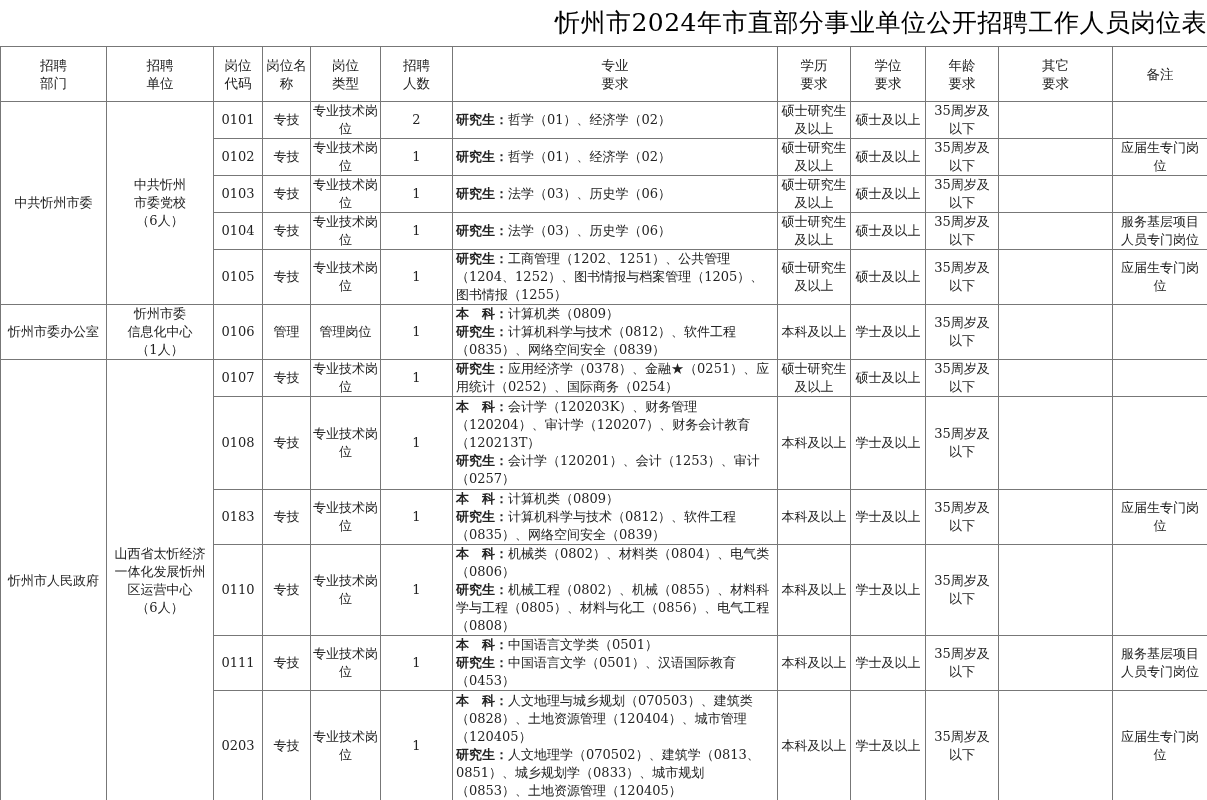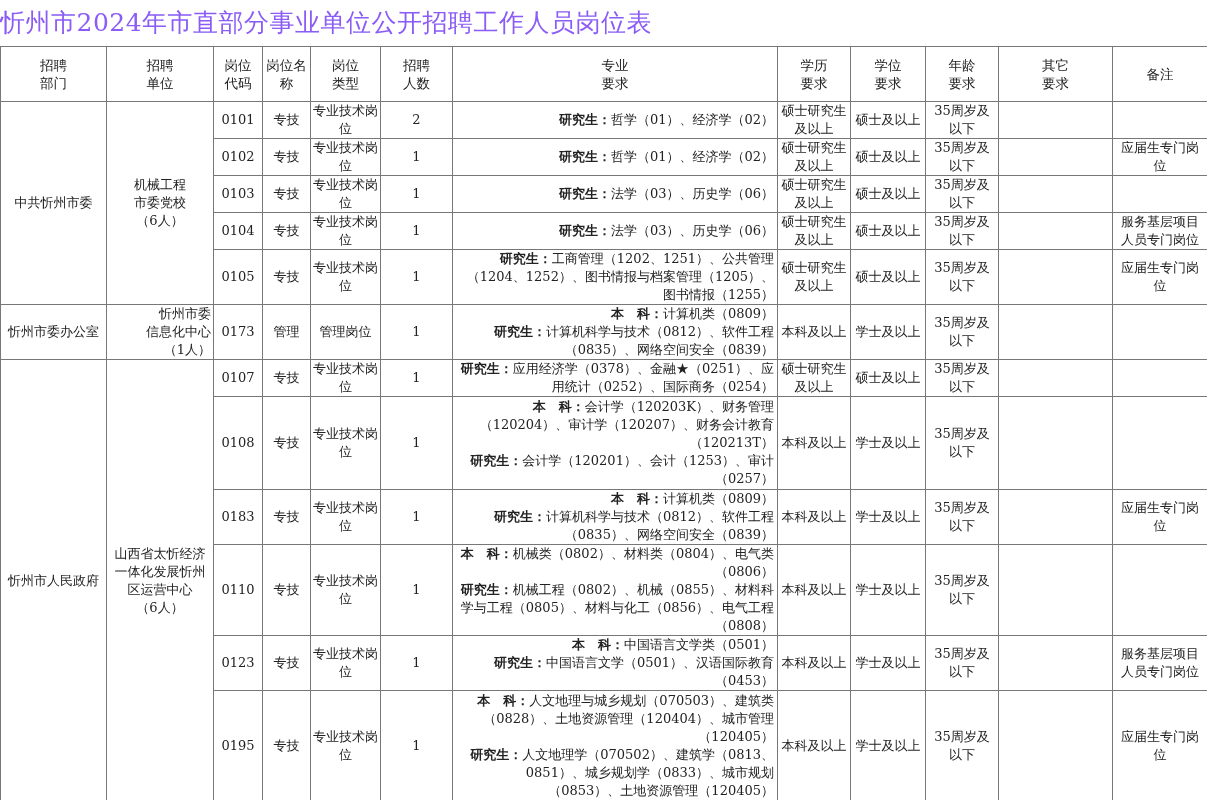--- a/index.html
+++ b/index.html
@@ -1,21 +1,21 @@
 <!DOCTYPE html>
 <html><head>
 <meta charset="utf-8">
 <style>
   html, body { margin:0; padding:0; background:#ffffff; }
   body { width:1207px; height:800px; overflow:hidden; font-family:"DejaVu Serif","Liberation Serif",serif; color:#222; }
-  .title { height:46px; line-height:46px; text-align:left; font-size:25px; letter-spacing:0.5px; color:#8b5cf6; }
+  .title { height:46px; line-height:46px; text-align:right; font-size:25px; letter-spacing:0.5px; color:#000000; }
   table { border-collapse:collapse; table-layout:fixed; width:1207px; }
   td, th { border:1px solid #777; font-weight:normal; font-size:13px; line-height:18px; padding:0 2px; vertical-align:middle; text-align:center; overflow:hidden; }
   th { font-size:13.5px; }
-  td.major { text-align:right; padding:0 3px; }
+  td.major { text-align:left; padding:0 3px; }
   .lbl { font-weight:bold; }
   .mline { display:block; }
 </style>
 </head>
 <body>
 
 <div class="title">忻州市2024年市直部分事业单位公开招聘工作人员岗位表</div>
 
 <table>
   <colgroup>
@@ -55,21 +55,21 @@
       <th style="white-space:pre-line">年龄
 要求</th>
       <th style="white-space:pre-line">其它
 要求</th>
       <th style="white-space:pre-line">备注</th>
     </tr>
   </thead>
   <tbody id="tbody">
       <tr style="height: 37px;">
         <td rowspan="5" style="white-space: pre-line; margin-left: 41px;">中共忻州市委</td>
-        <td rowspan="5" style="white-space: pre-line;">机械工程
+        <td rowspan="5" style="white-space: pre-line;">中共忻州
 市委党校
 （6人）</td>
         <td>0101</td>
         <td>专技</td>
         <td>专业技术岗位</td>
         <td>2</td>
         <td class="major">
           <span class="mline"><span class="lbl">研究生：</span><span>哲学（01）、经济学（02）</span></span>
         </td>
         <td>硕士研究生及以上</td>
@@ -129,24 +129,24 @@
           <span class="mline"><span class="lbl">研究生：</span><span>工商管理（1202、1251）、公共管理（1204、1252）、图书情报与档案管理（1205）、图书情报（1255）</span></span>
         </td>
         <td>硕士研究生及以上</td>
         <td>硕士及以上</td>
         <td>35周岁及以下</td>
         <td></td>
         <td>应届生专门岗位</td>
       </tr>
       <tr style="height: 55px;">
         <td rowspan="1" style="white-space: pre-line;">忻州市委办公室</td>
-        <td rowspan="1" style="white-space: pre-line; text-align: right;">忻州市委
+        <td rowspan="1" style="white-space: pre-line;">忻州市委
 信息化中心
 （1人）</td>
-        <td>0173</td>
+        <td>0106</td>
         <td>管理</td>
         <td>管理岗位</td>
         <td>1</td>
         <td class="major">
           <span class="mline"><span class="lbl">本　科：</span><span>计算机类（0809）</span></span>
           <span class="mline"><span class="lbl">研究生：</span><span>计算机科学与技术（0812）、软件工程（0835）、网络空间安全（0839）</span></span>
         </td>
         <td>本科及以上</td>
         <td>学士及以上</td>
         <td>35周岁及以下</td>
@@ -211,36 +211,36 @@
           <span class="mline"><span class="lbl">本　科：</span><span>机械类（0802）、材料类（0804）、电气类（0806）</span></span>
           <span class="mline"><span class="lbl">研究生：</span><span>机械工程（0802）、机械（0855）、材料科学与工程（0805）、材料与化工（0856）、电气工程（0808）</span></span>
         </td>
         <td>本科及以上</td>
         <td>学士及以上</td>
         <td>35周岁及以下</td>
         <td></td>
         <td></td>
       </tr>
       <tr style="height: 55px;">
-        <td>0123</td>
+        <td>0111</td>
         <td>专技</td>
         <td>专业技术岗位</td>
         <td>1</td>
         <td class="major">
           <span class="mline"><span class="lbl">本　科：</span><span>中国语言文学类（0501）</span></span>
           <span class="mline"><span class="lbl">研究生：</span><span>中国语言文学（0501）、汉语国际教育（0453）</span></span>
         </td>
         <td>本科及以上</td>
         <td>学士及以上</td>
         <td>35周岁及以下</td>
         <td></td>
         <td>服务基层项目人员专门岗位</td>
       </tr>
       <tr style="height: 111px;">
-        <td>0195</td>
+        <td>0203</td>
         <td>专技</td>
         <td>专业技术岗位</td>
         <td>1</td>
         <td class="major">
           <span class="mline"><span class="lbl">本　科：</span><span>人文地理与城乡规划（070503）、建筑类（0828）、土地资源管理（120404）、城市管理（120405）</span></span>
           <span class="mline"><span class="lbl">研究生：</span><span>人文地理学（070502）、建筑学（0813、0851）、城乡规划学（0833）、城市规划（0853）、土地资源管理（120405）</span></span>
         </td>
         <td>本科及以上</td>
         <td>学士及以上</td>
         <td>35周岁及以下</td>

